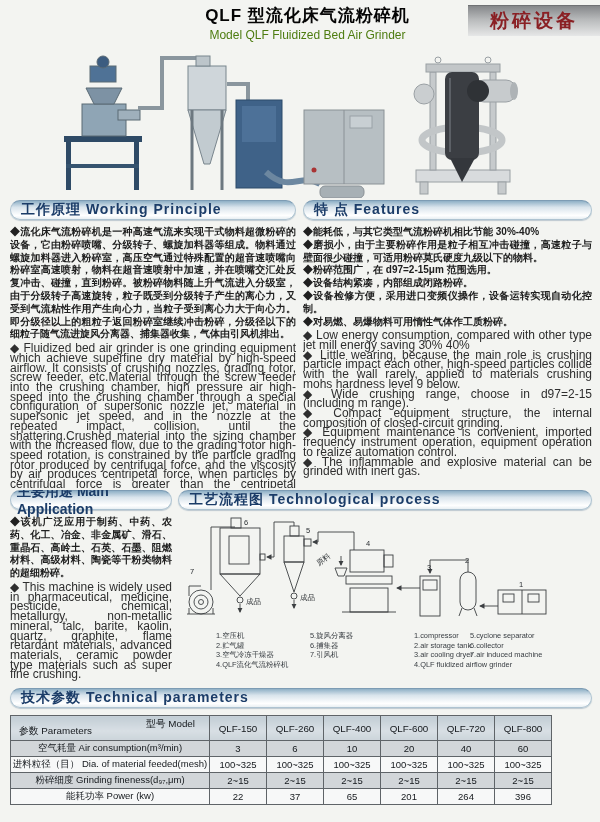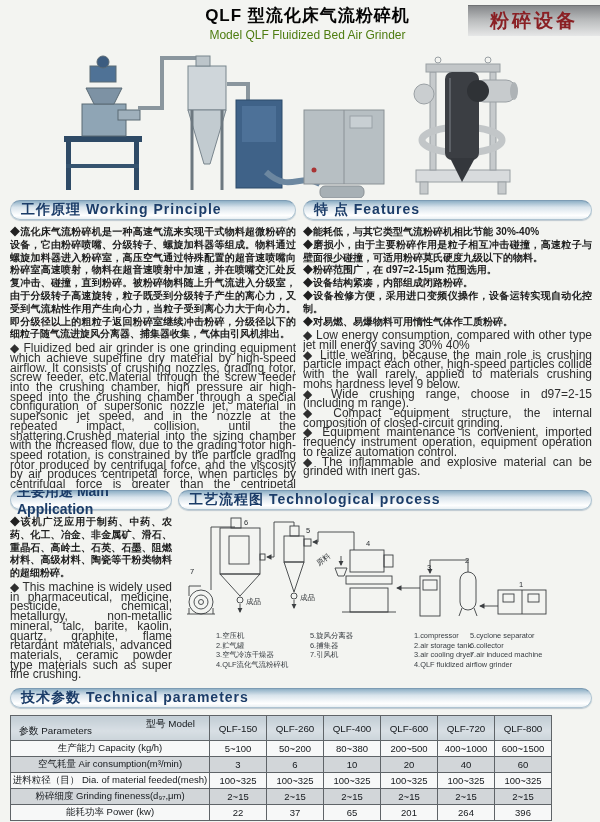--- a/index.html
+++ b/index.html
@@ -324,29 +324,20 @@
         <span class="model">型号 Model</span>
         <span class="param">参数 Parameters</span>
       </td>
       <td>QLF-150</td>
       <td>QLF-260</td>
       <td>QLF-400</td>
       <td>QLF-600</td>
       <td>QLF-720</td>
       <td>QLF-800</td>
     </tr>
-    <tr class="even">
-      <td>生产能力 Capacity (kg/h)</td>
-      <td>5~100</td>
-      <td>50~200</td>
-      <td>80~380</td>
-      <td>200~500</td>
-      <td>400~1000</td>
-      <td>600~1500</td>
-    </tr>
     <tr class="odd">
       <td>空气耗量 Air consumption(m³/min)</td>
       <td>3</td>
       <td>6</td>
       <td>10</td>
       <td>20</td>
       <td>40</td>
       <td>60</td>
     </tr>
     <tr class="even">

